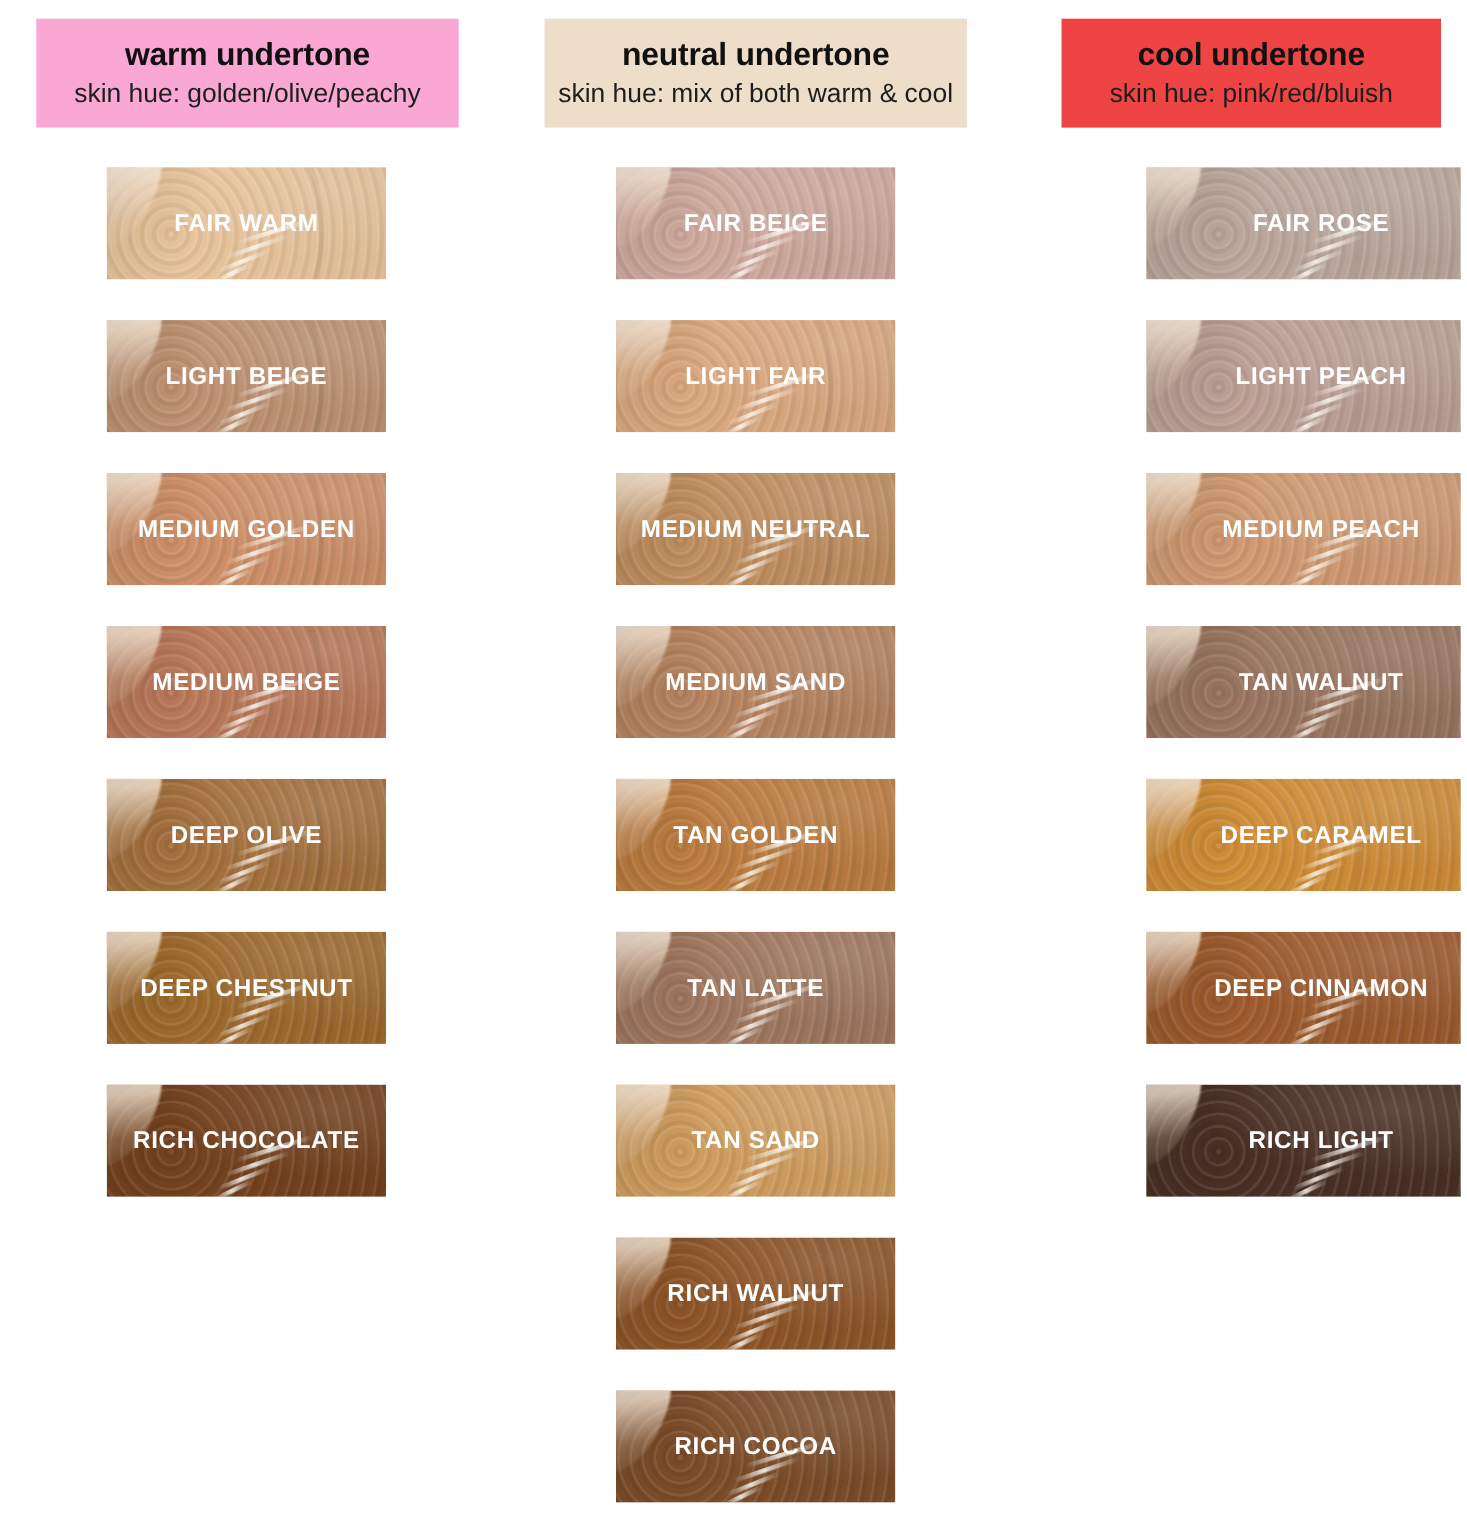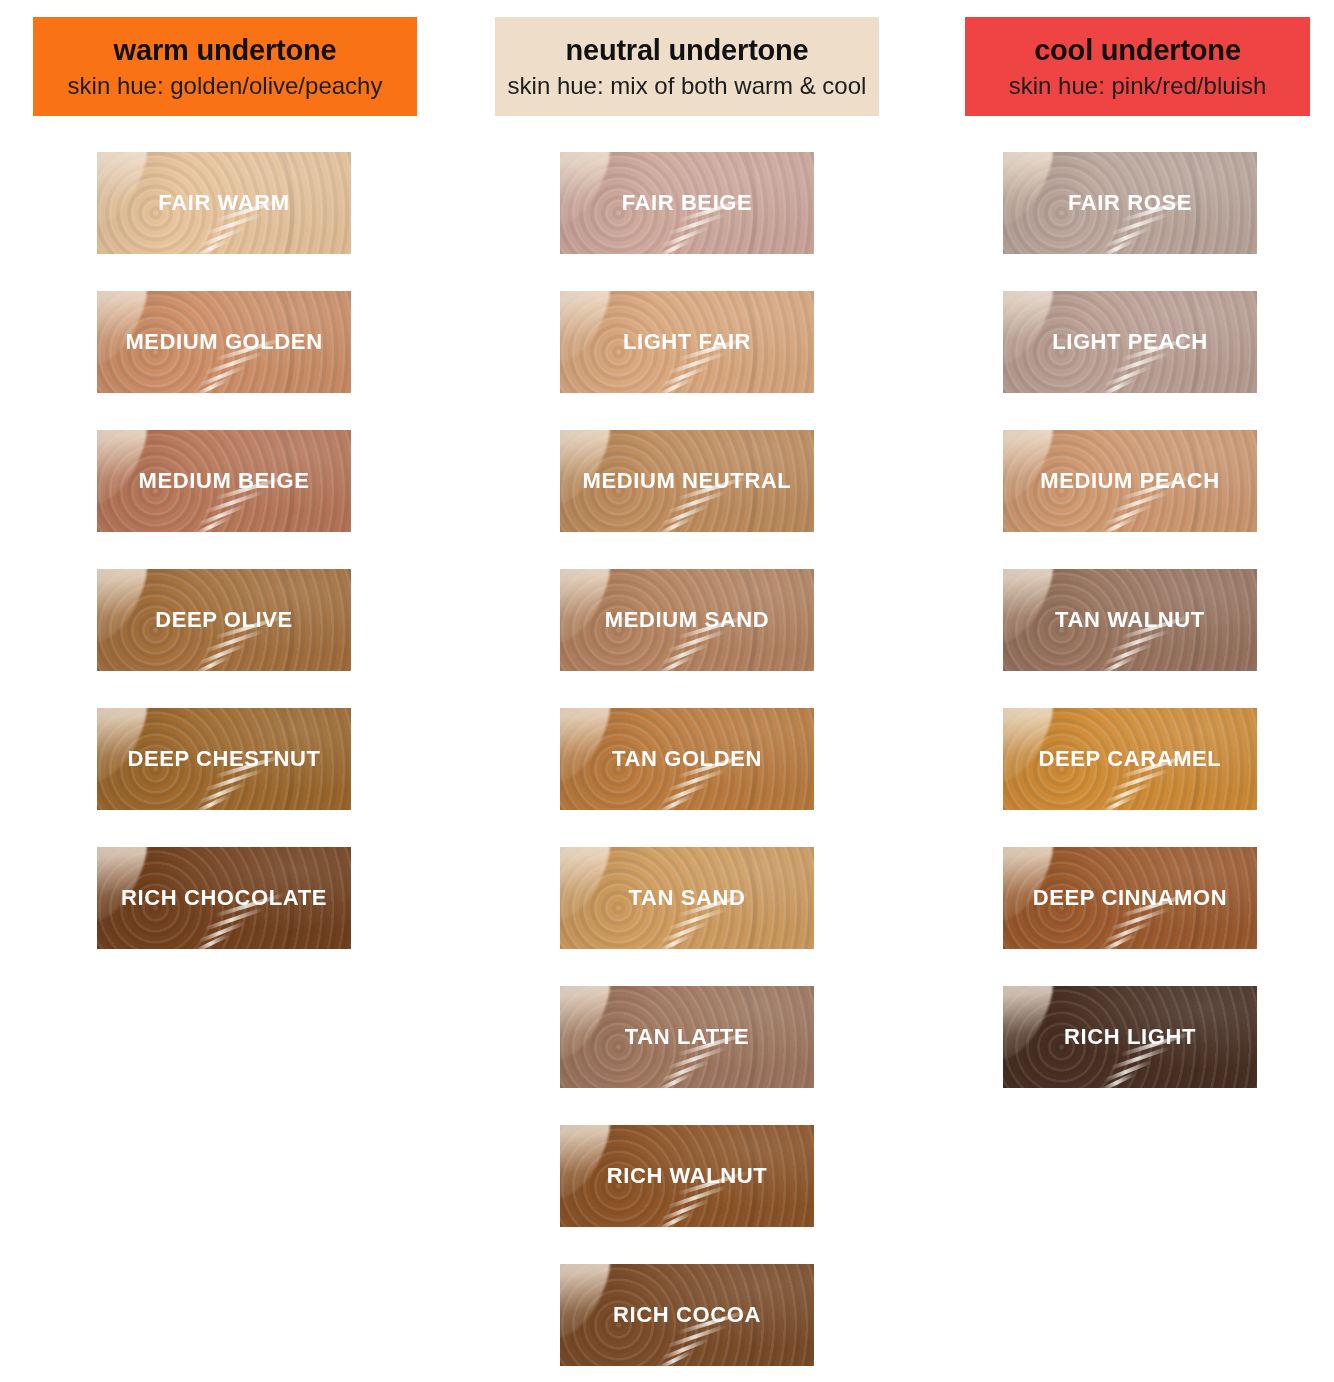--- a/index.html
+++ b/index.html
@@ -70,21 +70,21 @@
     height: 102px;
     margin: 0 auto 37px auto;
     overflow: hidden;
     display: flex;
     align-items: center;
     justify-content: center;
     isolation: isolate;
   }
   .col-warm    .swatch { margin-left: 64px; margin-right: 0; }
   .col-neutral .swatch { margin-left: 65px; margin-right: 0; justify-content: center; }
-  .col-cool    .swatch { margin-left: 38px; margin-right: 0; }
+  .col-cool    .swatch { margin-left: 77px; margin-right: 0; padding-left: 32px; }
 
   
   .swatch-base {
     position: absolute;
     inset: 0;
     z-index: 0;
   }
 
   
   .swatch-rings {
@@ -193,38 +193,52 @@
     white-space: nowrap;
     padding: 0 4px;
   }
 </style>
 </head>
 <body>
 
 <div class="board">
 
   <div class="column col-warm">
-    <div class="col-header" style="background: #f97316;">
+    <div class="col-header" style="background: #f9a8d4;">
       <span class="hdr-title">warm undertone</span>
       <span class="hdr-sub">skin hue: golden/olive/peachy</span>
     </div>
     <div class="swatch-list">
         <div class="swatch">
           <div class="swatch-base" style="background: rgb(232, 196, 156);"></div>
           <div class="swatch-rings"></div>
           <div class="swatch-arc"></div>
           <div class="swatch-wedge"></div>
           <div class="swatch-streaks">
             <span></span>
             <span></span>
             <span></span>
             <span></span>
           </div>
           <div class="swatch-shade"></div>
           <div class="swatch-label">FAIR WARM</div>
+        </div>
+        <div class="swatch">
+          <div class="swatch-base" style="background: rgb(190, 146, 114);"></div>
+          <div class="swatch-rings"></div>
+          <div class="swatch-arc"></div>
+          <div class="swatch-wedge"></div>
+          <div class="swatch-streaks">
+            <span></span>
+            <span></span>
+            <span></span>
+            <span></span>
+          </div>
+          <div class="swatch-shade"></div>
+          <div class="swatch-label">LIGHT BEIGE</div>
         </div>
         <div class="swatch">
           <div class="swatch-base" style="background: rgb(206, 144, 104);"></div>
           <div class="swatch-rings"></div>
           <div class="swatch-arc"></div>
           <div class="swatch-wedge"></div>
           <div class="swatch-streaks">
             <span></span>
             <span></span>
             <span></span>
@@ -362,46 +376,46 @@
           <div class="swatch-streaks">
             <span></span>
             <span></span>
             <span></span>
             <span></span>
           </div>
           <div class="swatch-shade"></div>
           <div class="swatch-label">TAN GOLDEN</div>
         </div>
         <div class="swatch">
+          <div class="swatch-base" style="background: rgb(160, 119, 95);"></div>
+          <div class="swatch-rings"></div>
+          <div class="swatch-arc"></div>
+          <div class="swatch-wedge"></div>
+          <div class="swatch-streaks">
+            <span></span>
+            <span></span>
+            <span></span>
+            <span></span>
+          </div>
+          <div class="swatch-shade"></div>
+          <div class="swatch-label">TAN LATTE</div>
+        </div>
+        <div class="swatch">
           <div class="swatch-base" style="background: rgb(208, 157, 96);"></div>
           <div class="swatch-rings"></div>
           <div class="swatch-arc"></div>
           <div class="swatch-wedge"></div>
           <div class="swatch-streaks">
             <span></span>
             <span></span>
             <span></span>
             <span></span>
           </div>
           <div class="swatch-shade"></div>
           <div class="swatch-label">TAN SAND</div>
-        </div>
-        <div class="swatch">
-          <div class="swatch-base" style="background: rgb(160, 119, 95);"></div>
-          <div class="swatch-rings"></div>
-          <div class="swatch-arc"></div>
-          <div class="swatch-wedge"></div>
-          <div class="swatch-streaks">
-            <span></span>
-            <span></span>
-            <span></span>
-            <span></span>
-          </div>
-          <div class="swatch-shade"></div>
-          <div class="swatch-label">TAN LATTE</div>
         </div>
         <div class="swatch">
           <div class="swatch-base" style="background: rgb(142, 85, 40);"></div>
           <div class="swatch-rings"></div>
           <div class="swatch-arc"></div>
           <div class="swatch-wedge"></div>
           <div class="swatch-streaks">
             <span></span>
             <span></span>
             <span></span>

